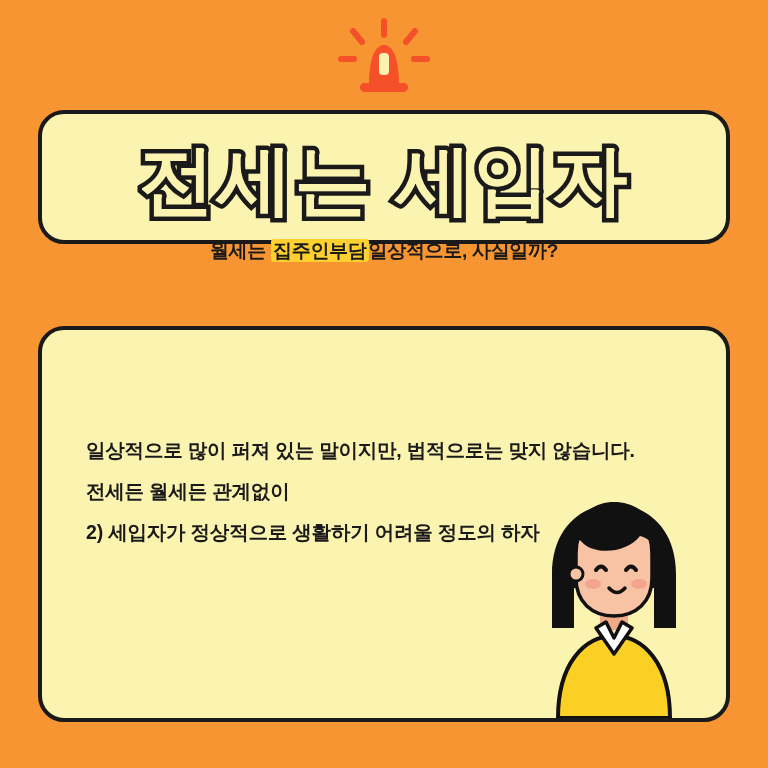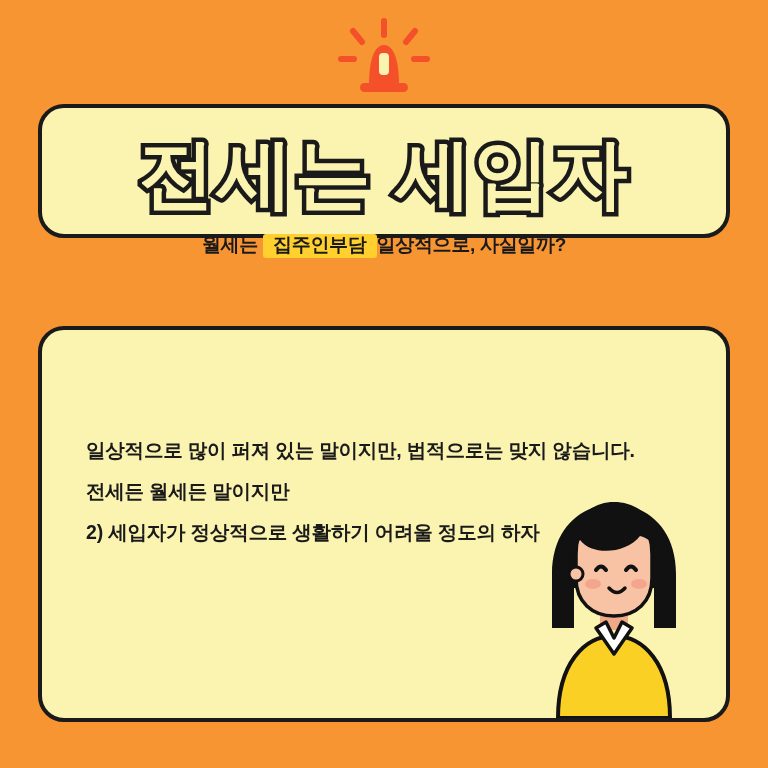--- a/index.html
+++ b/index.html
@@ -32,21 +32,21 @@
     top: 16px;
     width: 768px;
     height: 80px;
     display: flex;
     align-items: center;
     justify-content: center;
   }
 
   
   #header-card {
-    top: 104px;
+    top: 110px;
     height: 134px;
     padding-top: 26px;
   }
   .headline {
     text-align: center;
     font-size: 76px;
     font-weight: bold;
     letter-spacing: 2px;
     color: #FBF3B0;
     -webkit-text-stroke: 9px #1A1A1A;
@@ -57,23 +57,22 @@
   .subline {
     margin-top: 18px;
     text-align: center;
     font-size: 19px;
     font-weight: bold;
     color: #1A1A1A;
     letter-spacing: -0.3px;
   }
   .hl {
     background: #FFD02E;
-    padding: 1px 10px;
+    padding: 1px 2px;
     border-radius: 3px;
-    font-family: Liberation Mono, monospace;
   }
 
   
   #body-card {
     top: 326px;
     height: 396px;
     overflow: hidden;
     padding-left: 28px;
   }
   .body-text {
@@ -119,21 +118,21 @@
 <div class="card" id="header-card">
   <div class="headline">전세는 세입자</div>
   <div class="subline">
     <span>월세는 </span><span class="hl">집주인부담</span><span>일상적으로, 사실일까?</span>
   </div>
 </div>
 
 <div class="card" id="body-card">
   <div class="body-text">
     <p>일상적으로 많이 퍼져 있는 말이지만, 법적으로는 맞지 않습니다.</p>
-    <p>전세든 월세든 말이지만</p>
+    <p>전세든 월세든 관계없이</p>
     <p>2) 세입자가 정상적으로 생활하기 어려울 정도의 하자</p>
   </div>
 
   <svg class="person" viewBox="0 0 200 240">
 
     <path d="M38 96 C38 48 70 26 100 26 C130 26 162 48 162 96 L162 150 L140 150 L140 110 L60 110 L60 150 L38 150 Z" fill="#111111"></path>
 
     <path d="M86 120 h28 v32 h-28 z" fill="#F0A988"></path>
 
     <path d="M44 240 C44 186 70 158 100 158 C130 158 156 186 156 240 Z" fill="#FBD024" stroke="#111111" stroke-width="4"></path>

